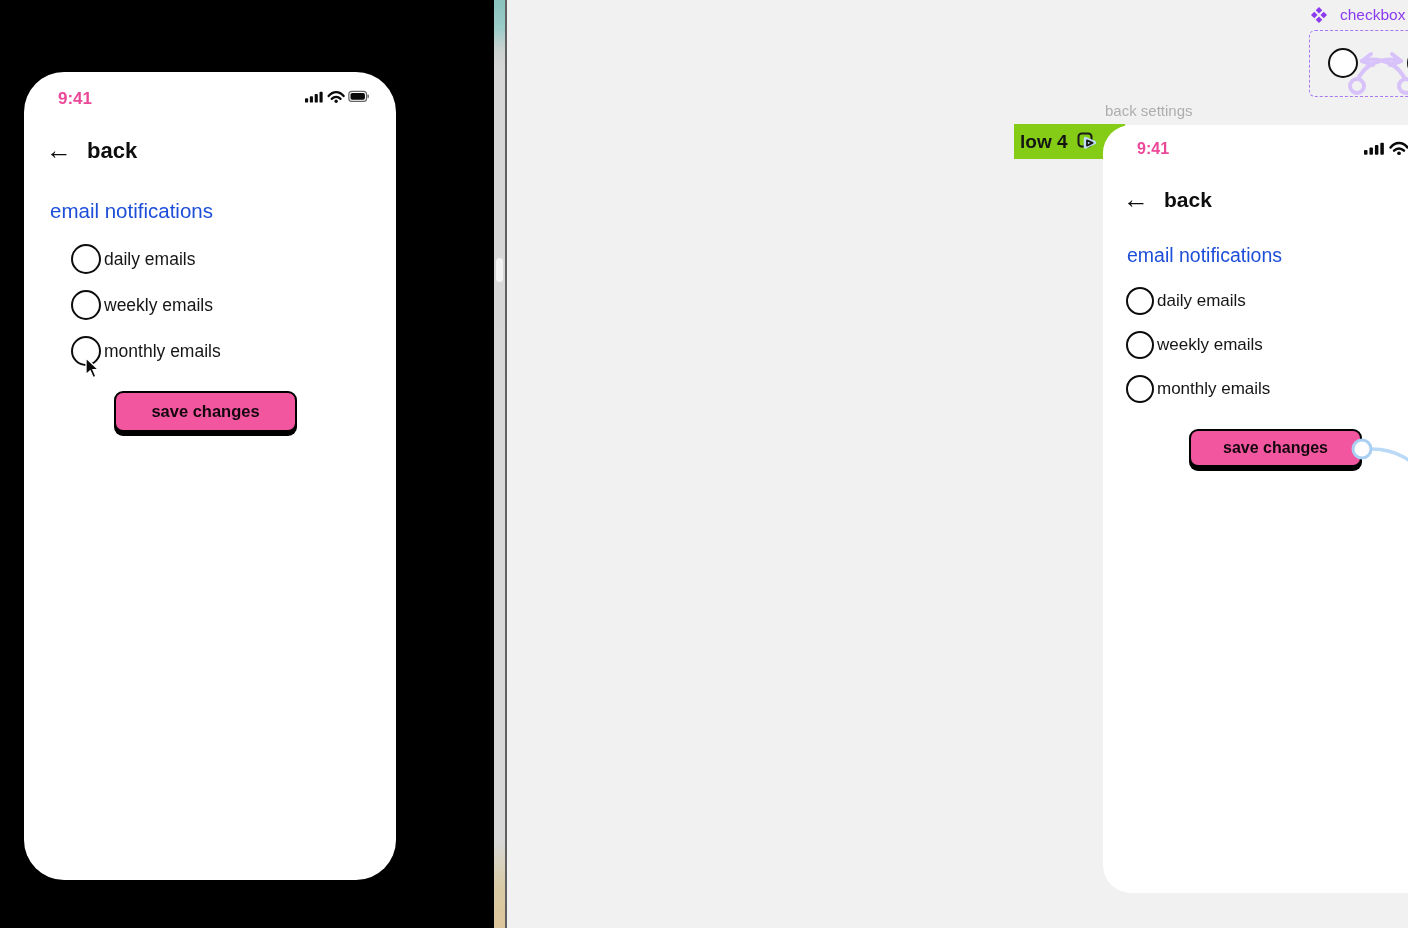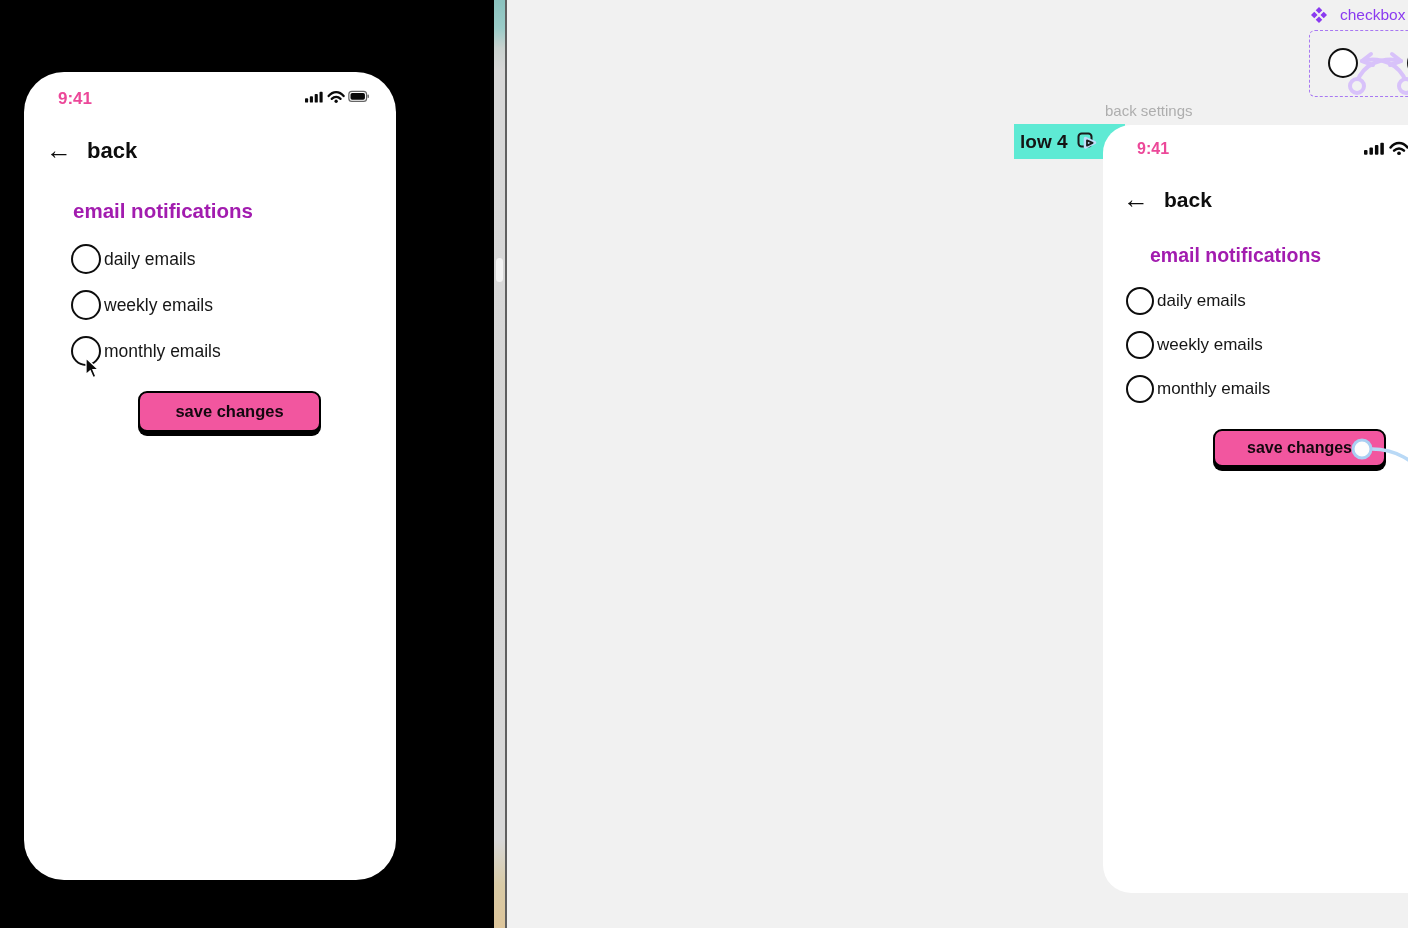--- a/index.html
+++ b/index.html
@@ -30,47 +30,47 @@
   .time { position:absolute; left:34px; top:17px; font-size:17px; font-weight:700; color:#ec4899; }
   .phone-sm .time { left:34px; top:15px; font-size:16px; }
   .statusicons { position:absolute; right:27px; top:18px; }
   .phone-sm .statusicons { right:23px; top:16px; }
 
   .backrow { position:absolute; left:22px; top:66px; display:flex; align-items:center; gap:15px;
     color:#0d0d0d; font-weight:700; font-size:22px; cursor:default; }
   .phone-sm .backrow { left:20px; top:62px; font-size:21px; }
   .backarrow { font-weight:400; font-size:26px; line-height:1; transform:translateY(-1px); }
 
-  .heading { position:absolute; left:26px; top:127px; font-size:20.5px; font-weight:700; color:#a21caf;margin-left:23px; }
+  .heading { position:absolute; left:26px; top:127px; font-size:20.5px; font-weight:400; color:#1d4ed8; }
   .phone-sm .heading { left:24px; top:119px; font-size:19.5px; }
 
   .option-row { position:absolute; display:flex; align-items:center; gap:3px; }
   .phone-lg .option-row { left:47px; }
   .phone-sm .option-row { left:23px; }
   .phone-lg .r1{top:172px} .phone-lg .r2{top:218px} .phone-lg .r3{top:264px}
   .phone-sm .r1{top:162px} .phone-sm .r2{top:206px} .phone-sm .r3{top:250px}
   .radio { display:inline-block; width:30px; height:30px; border:2.5px solid #0d0d0d;
     border-radius:50%; background:#fff; flex:0 0 auto; }
   .phone-sm .radio { width:28px; height:28px; }
   .optlabel { font-size:17.5px; color:#161616; }
   .phone-sm .optlabel { font-size:17px; }
 
   .save-btn { position:absolute; display:flex; align-items:center; justify-content:center;
     background:#f2569f; border:2.5px solid #000; border-radius:9px; box-shadow:0 4px 0 0 #000;
-    font-family:"Liberation Sans", sans-serif; font-size:16.5px; font-weight:700; color:#14080f; cursor:pointer;margin-left:24px; }
+    font-family:"Liberation Sans", sans-serif; font-size:16.5px; font-weight:700; color:#14080f; cursor:pointer; }
   .phone-lg .save-btn { left:90px; top:319px; width:183px; height:41px; }
   .phone-mid .save-btn { left:86px; top:304px; width:173px; height:38px; font-size:16px; }
 
   
   .frame-label { position:absolute; top:102px; font-size:15px; color:#aeaeae; cursor:default; }
   .frame-label-mid { left:596px; }
 
   
   .flow-label { position:absolute; left:505px; top:124px; width:111px; height:35px;
-    background:#5eead4; display:flex; align-items:center; gap:9px; padding-left:6px;
+    background:#84cc16; display:flex; align-items:center; gap:9px; padding-left:6px;
     font-size:19px; font-weight:600; color:#141414; }
 
   
   .component-head { position:absolute; left:802px; top:6px; display:flex; align-items:center;
     gap:13px; color:#8a3af0; font-size:15.5px; font-weight:500; }
   .variant-box { position:absolute; left:800px; top:30px; width:150px; height:67px;
     border:1.5px dashed #a878f2; border-radius:6px; }
   .variant-arrows { position:absolute; left:800px; top:30px; }
   .cb { position:absolute; width:30px; height:30px; border:2.5px solid #101010; border-radius:50%; }
   .cb-off { left:819px; top:48px; background:#fff; }

